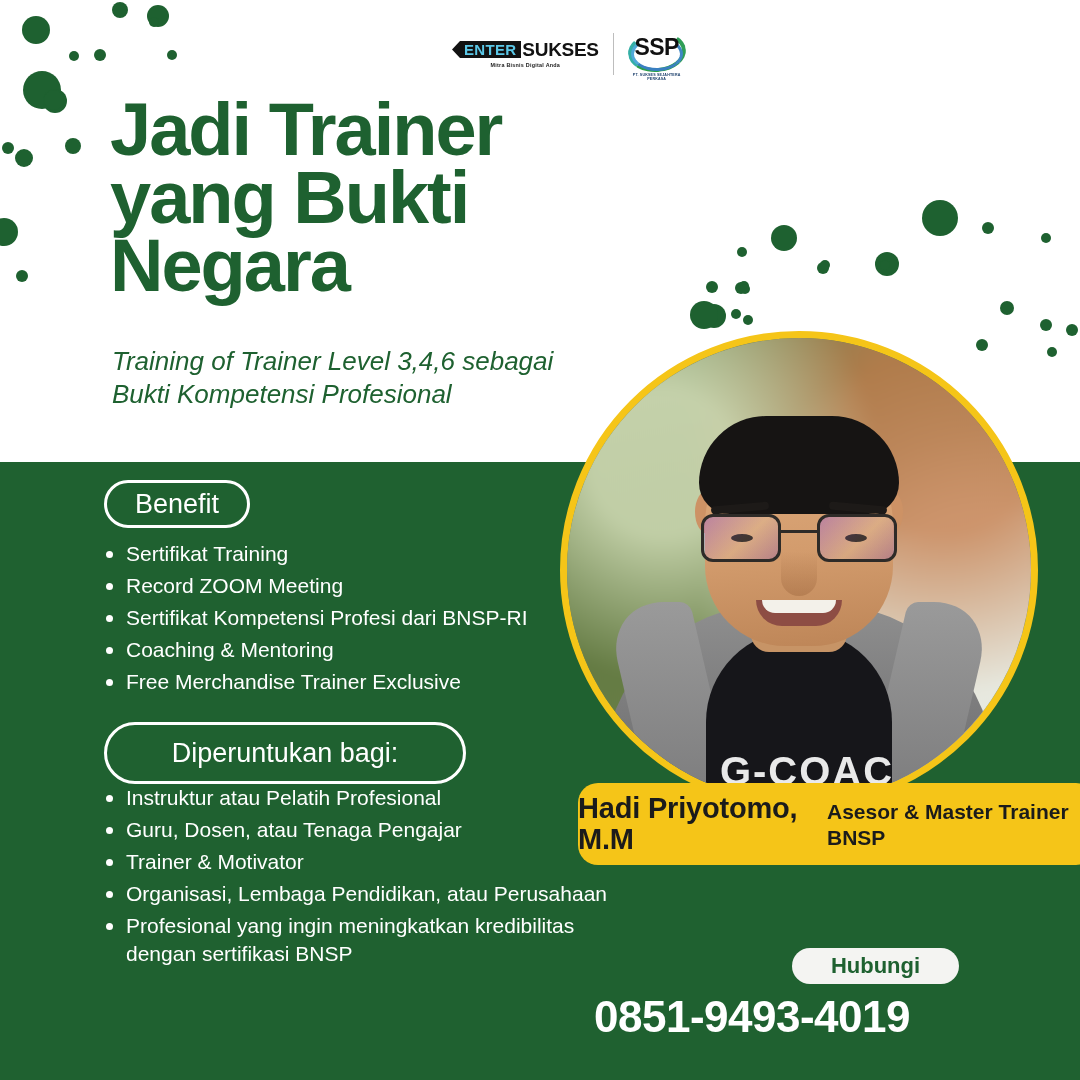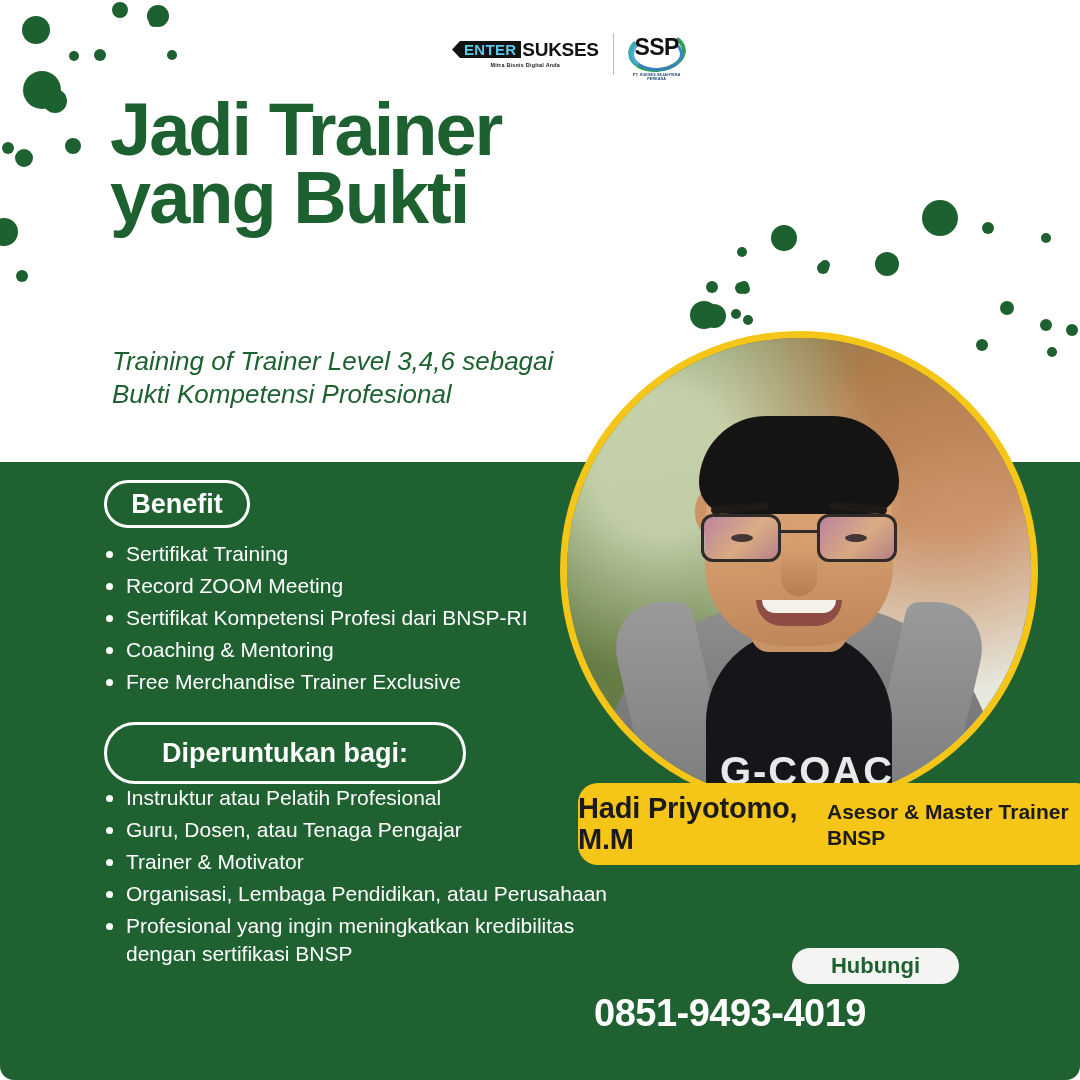--- a/index.html
+++ b/index.html
@@ -8,21 +8,20 @@
     font-family:"Liberation Sans", sans-serif;
     background:#ffffff;
     overflow:hidden;
   }
   #poster {
     position:relative;
     width:1080px;
     height:1080px;
     background:#ffffff;
     overflow:hidden;
-    border-radius:14px;
   }
 
   
   .band-white {
     position:absolute; left:0; top:0; width:1080px; height:462px;
     background:#ffffff;
   }
   .band-green {
     position:absolute; left:0; top:462px; width:1080px; height:618px;
     background:#1F6130;
@@ -112,21 +111,21 @@
     line-height:1.26;
     z-index:20;
   }
 
   
   .pill-outline {
     position:absolute;
     border:3px solid #ffffff;
     border-radius:40px;
     color:#ffffff;
-    font-weight:bold;
+    font-weight:normal;
     display:flex; align-items:center; justify-content:center;
     z-index:20;
   }
   #benefit-pill {
     left:104px; top:480px; width:146px; height:48px; font-size:27px;
   }
   #audience-pill {
     left:104px; top:722px; width:362px; height:62px; font-size:27px;
   }
 
@@ -283,23 +282,23 @@
 
   
   #hubungi-pill {
     position:absolute; left:792px; top:948px; width:167px; height:36px;
     background:#f4f4f2; border-radius:22px;
     display:flex; align-items:center; justify-content:center;
     color:#1E6130; font-weight:bold; font-size:22px;
     z-index:25;
   }
   #phone {
-    position:absolute; left:486px; top:992px; width:488px;
+    position:absolute; left:508px; top:992px; width:488px;
     text-align:center; color:#ffffff; font-weight:bold;
-    font-size:38px; letter-spacing:-.5px;
+    font-size:44px; letter-spacing:-.5px;
     z-index:25;
   }
 </style>
 </head>
 <body>
 
 <div id="poster">
 
   <div class="band-white"></div>
   <div class="band-green"></div>
@@ -362,20 +361,21 @@
       <div class="ssp-arc"></div>
       <div class="ssp-arc2"></div>
       <div class="ssp-text">SSP</div>
       <div class="ssp-sub">PT. SUKSES SEJAHTERA PERKASA</div>
     </div>
   </div>
 
   <div class="headline">
     <div>Jadi Trainer</div>
     <div>yang Bukti</div>
+    <div>Negara</div>
   </div>
 
   <div class="subtitle">
     <div>Training of Trainer Level 3,4,6 sebagai</div>
     <div>Bukti Kompetensi Profesional</div>
   </div>
 
   <div class="pill-outline" id="benefit-pill">Benefit</div>
   <ul class="plist" id="benefit-list">
       <li>Sertifikat Training</li>

